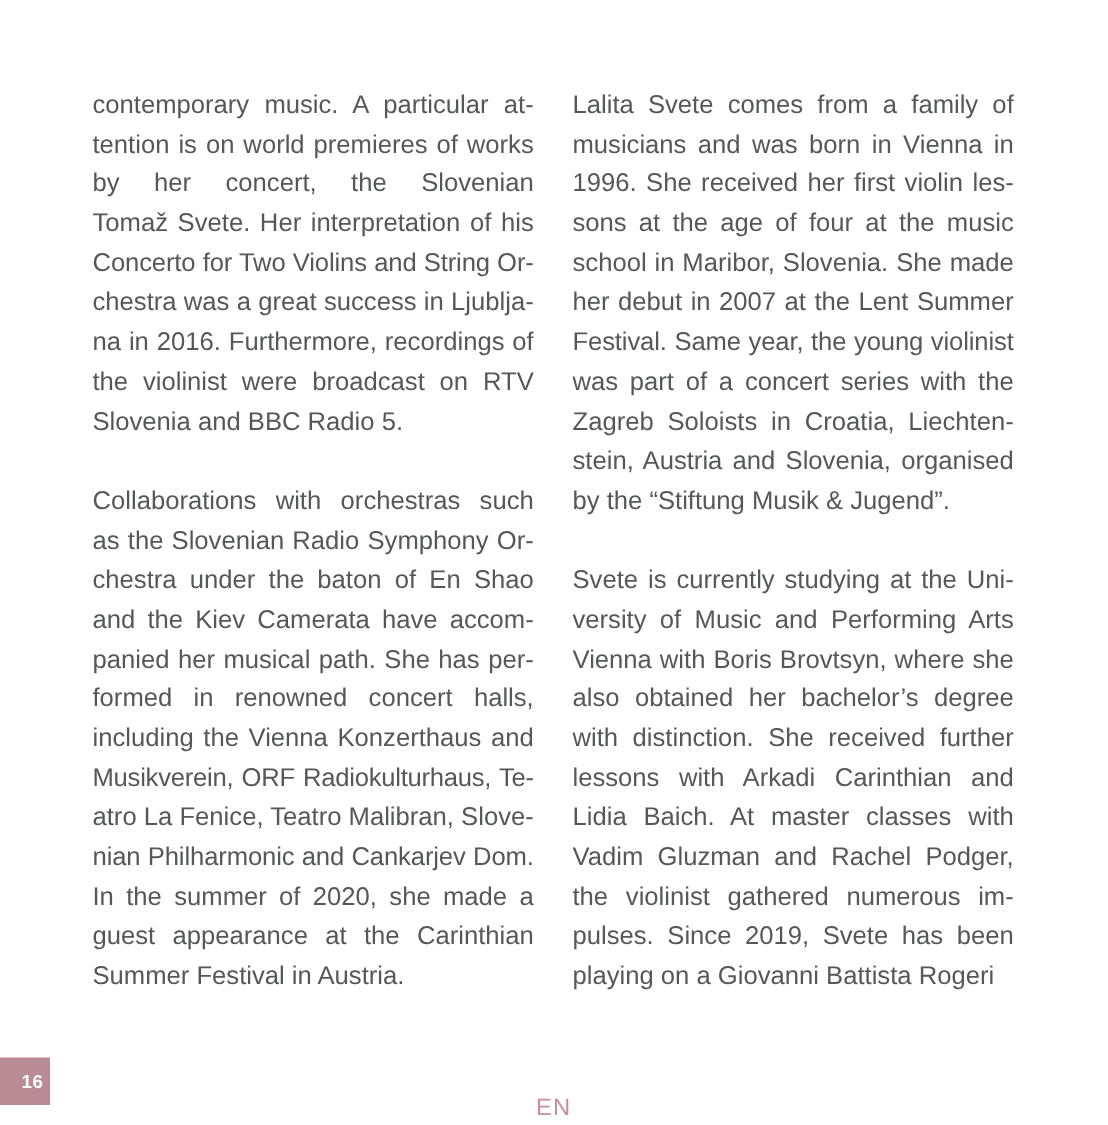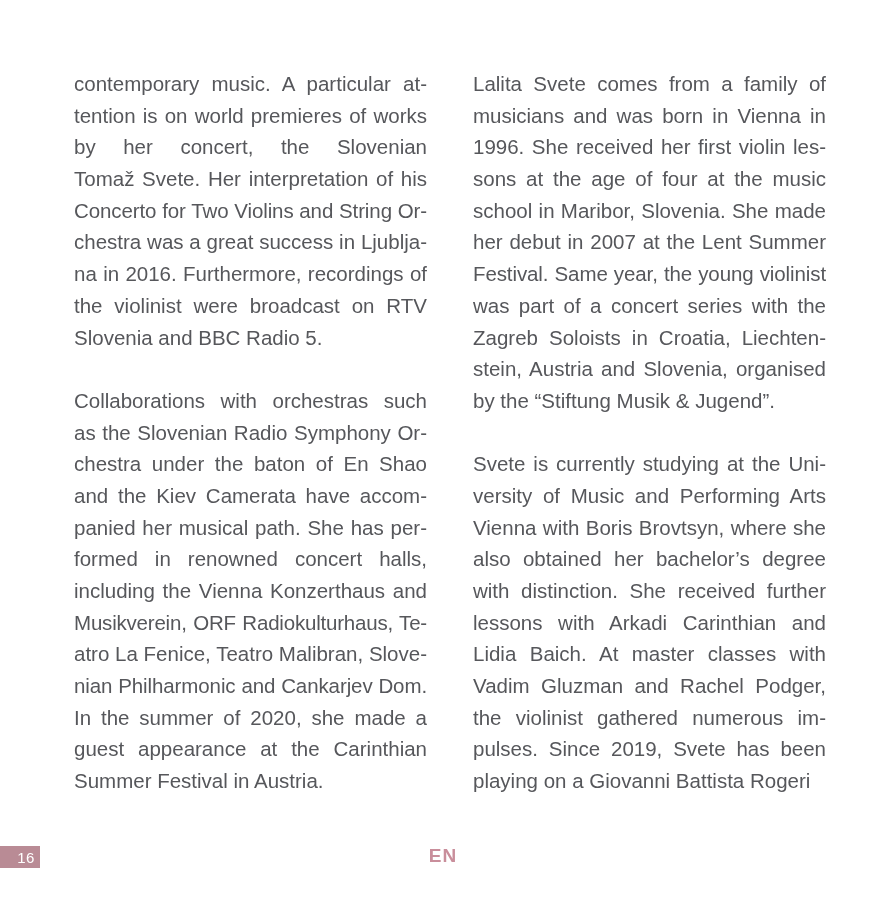--- a/index.html
+++ b/index.html
@@ -24,21 +24,21 @@
   .page {
     position: absolute;
     inset: 0;
     background: #ffffff;
   }
   .columns {
     position: absolute;
     top: 68px;
     left: 74px;
     display: flex;
-    gap: 46px;
+    gap: 31px;
   }
   .column {
     width: 353px;
     color: var(--text);
     font-size: 20.5px;
     line-height: 31.7px;
     font-weight: 400;
   }
   .para + .para { margin-top: 31.7px; }
   .line {
@@ -48,40 +48,40 @@
     max-height: 31.7px;
   }
   .line.last {
     text-align-last: left;
   }
   .page-badge {
     position: absolute;
     left: 0;
     top: 846px;
     width: 40px;
-    height: 22px;
+    height: 38px;
     background: var(--badge-bg);
     color: var(--badge-text);
     font-size: 15px;
-    font-weight: 400;
+    font-weight: 700;
     display: flex;
     align-items: center;
     justify-content: center;
     padding-left: 12px;
     letter-spacing: 0.5px;
   }
   .lang-label {
     position: absolute;
-    top: 845px;
+    top: 876px;
     left: 0;
     width: 100%;
     text-align: center;
     color: var(--lang);
     font-size: 19px;
-    font-weight: 700;
+    font-weight: 400;
     letter-spacing: 1px;
   }
 </style>
 </head>
 <body>
 
 <div class="page">
 
   <div class="columns">
     <div class="column">

